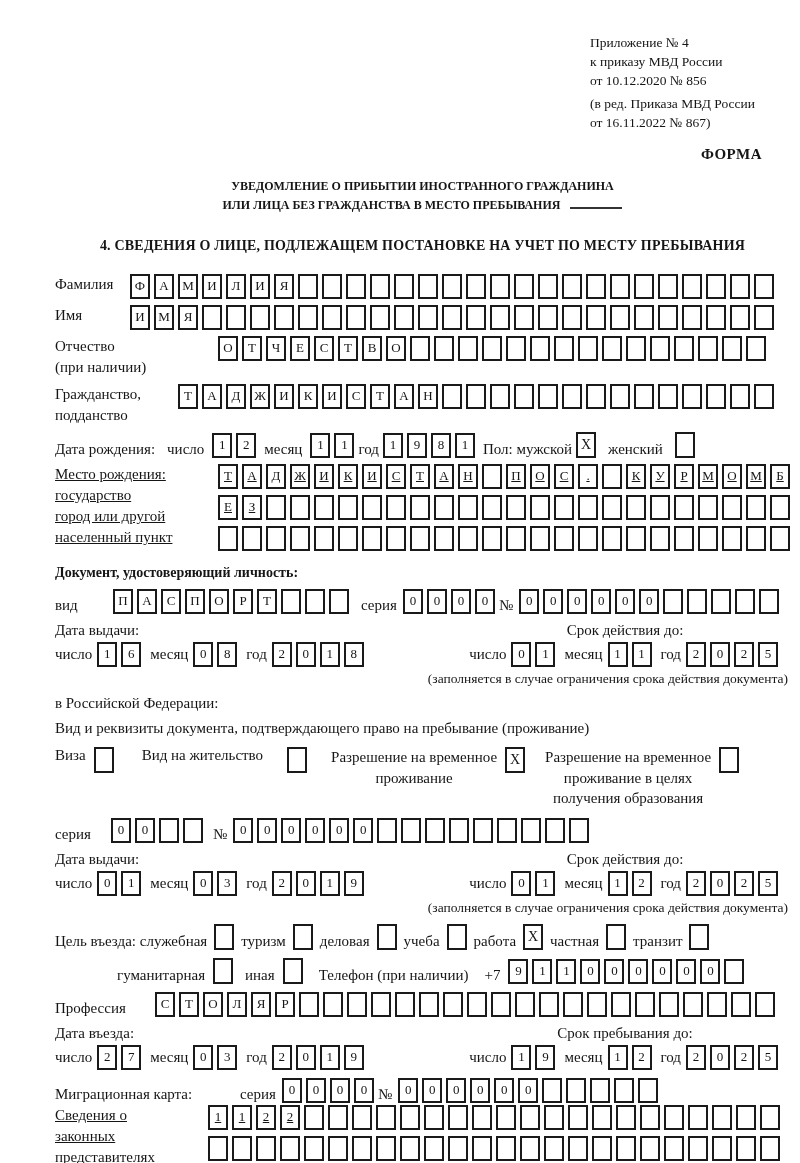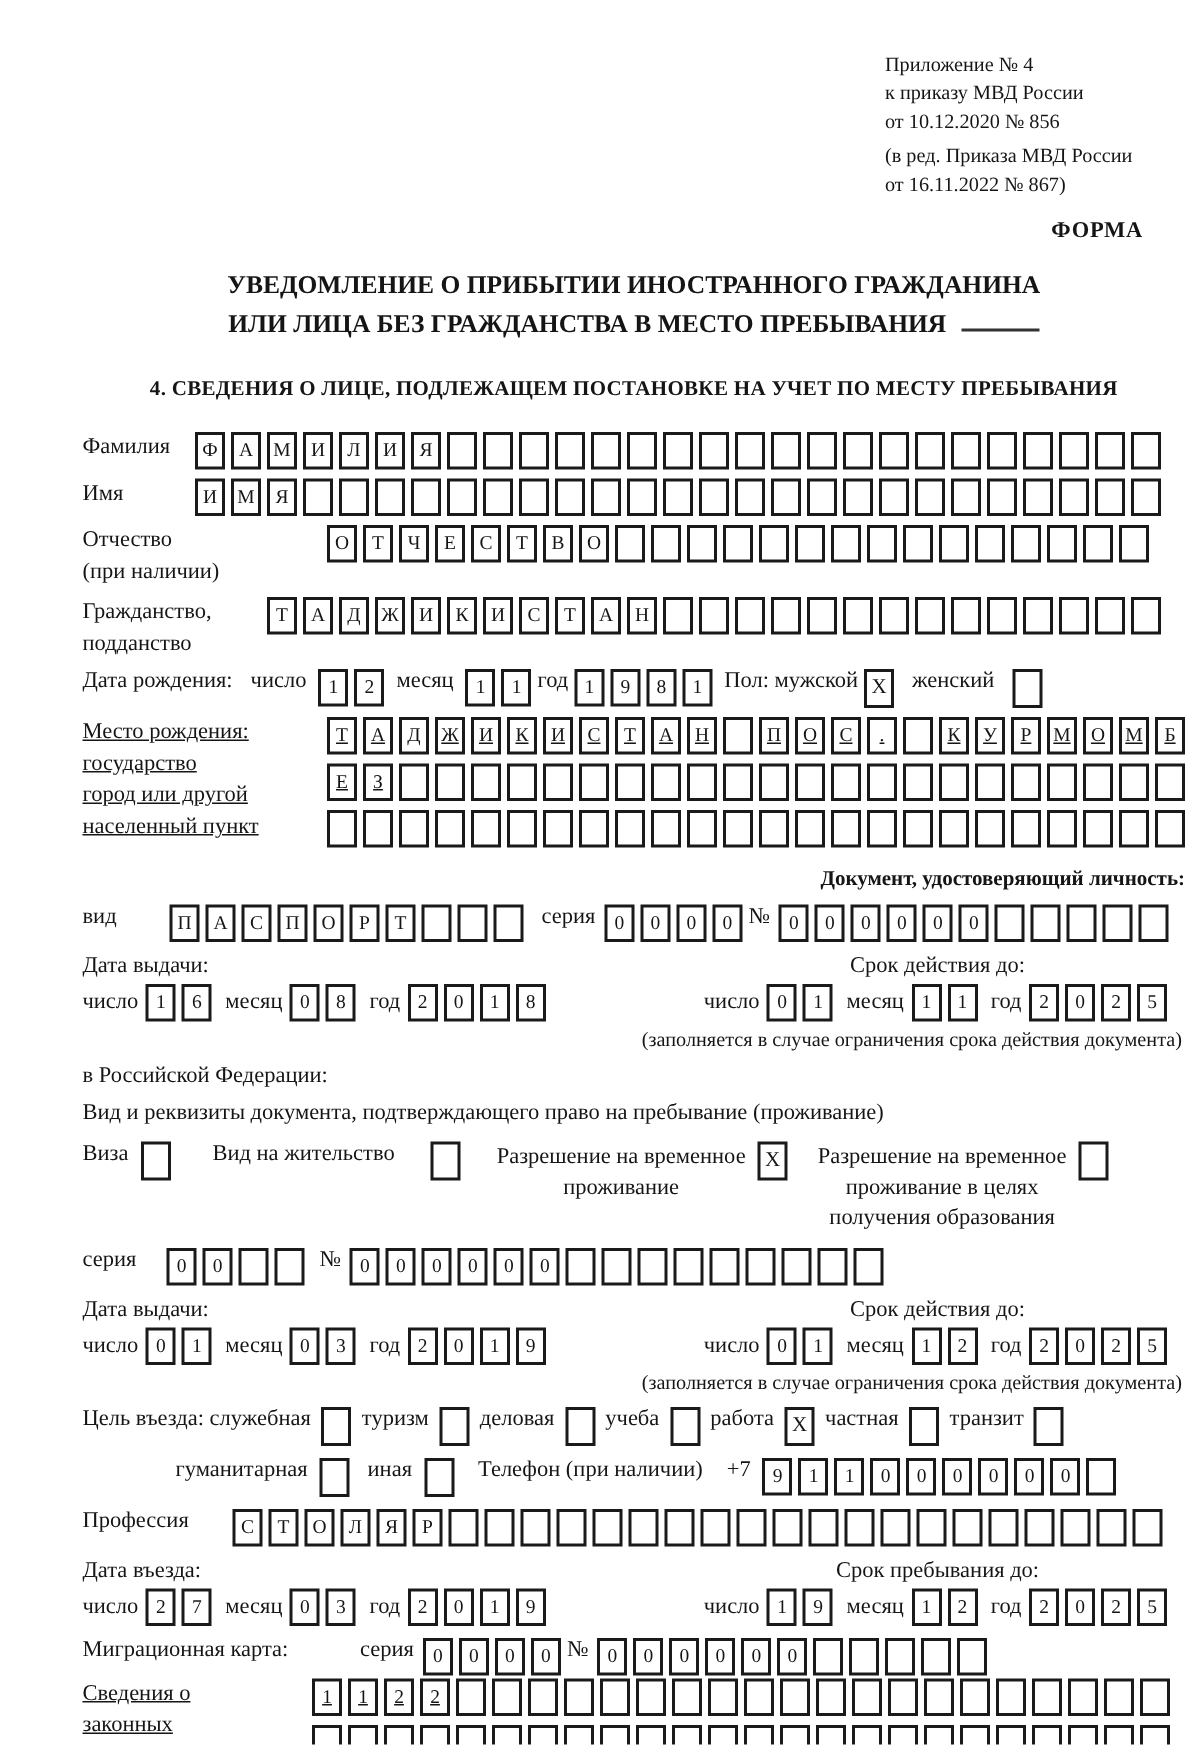--- a/index.html
+++ b/index.html
@@ -4,45 +4,45 @@
 <style>
   html,body{margin:0;padding:0;background:#fff;}
   body{width:800px;height:1163px;overflow:hidden;color:#151515;
        font-family:"Liberation Serif","DejaVu Serif",serif;font-size:15px;}
   .page{box-sizing:border-box;width:800px;height:1163px;padding:34px 10px 0 55px;}
   
   .appendix{margin-left:auto;width:188px;margin-right:12px;font-size:13.5px;line-height:1.4;}
   .appendix .ed{margin-top:4px;}
   .forma{ text-align:right;margin:14px 28px 0 0;font-weight:bold;font-size:15px;letter-spacing:.5px;}
   
-  .title{margin-top:14px;text-align:center;font-weight:bold;font-size:17px;line-height:1.5;}
+  .title{margin-top:14px;text-align:center;font-weight:bold;font-size:12px;line-height:1.5;}
   .blank{display:inline-block;width:52px;border-bottom:2px solid #333;height:12px;margin-left:10px;}
   .sect{margin-top:24px;text-align:center;font-weight:bold;font-size:14px;letter-spacing:.2px;}
   
   .frow{display:flex;align-items:flex-start;margin-top:6px;}
-  .crow{display:flex;align-items:flex-start;}
+  .crow{display:flex;align-items:flex-end;}
   .lblcol{flex:none;line-height:21px;}
   .cells{display:inline-flex;flex:none;}
   .cell{box-sizing:border-box;flex:none;width:20px;height:25px;border:2px solid #1a1a1a;margin-right:4px;
         text-align:center;font-size:13px;line-height:20px;}
   .cb{box-sizing:border-box;display:inline-block;flex:none;width:20px;height:26px;border:2px solid #1a1a1a;
       text-align:center;font-size:14px;line-height:21px;}
   .lbl{white-space:nowrap;}
   .gap4{margin-left:4px;} .gap6{margin-left:6px;} .gap8{margin-left:8px;} .gap12{margin-left:12px;}
   
   .dates-headers{display:flex;margin-top:8px;}
   .dh{text-align:center;}
   .dh-left{width:330;}
   .dh-right{margin-left:auto;width:310px;margin-right:10px;}
   .dates-row{display:flex;align-items:center;margin-top:3px;}
   .dg{display:flex;align-items:center;gap:5px;}
   .dg-right{margin-left:auto;margin-right:8px;}
   .note{font-size:13.5px;margin-top:4px;}
   .note-right{text-align:right;padding-right:2px;}
-  .dochead{text-align:right;font-weight:bold;font-size:14px;margin-top:8px;}
+  .dochead{text-align:left;font-weight:bold;font-size:14px;margin-top:8px;}
   
   .perm-row{display:flex;align-items:flex-start;margin-top:10px;}
   .perm-item{display:flex;align-items:flex-start;gap:8px;}
   .perm-label{text-align:center;line-height:1.35;}
   
   .two-col{display:flex;align-items:flex-start;margin-top:6px;text-decoration:underline;}
   .stack .cells{display:flex;margin-bottom:6px;}
   .mt2{margin-top:2px;} .mt8{margin-top:8px;} .mt10{margin-top:10px;}
 </style>
 </head>

